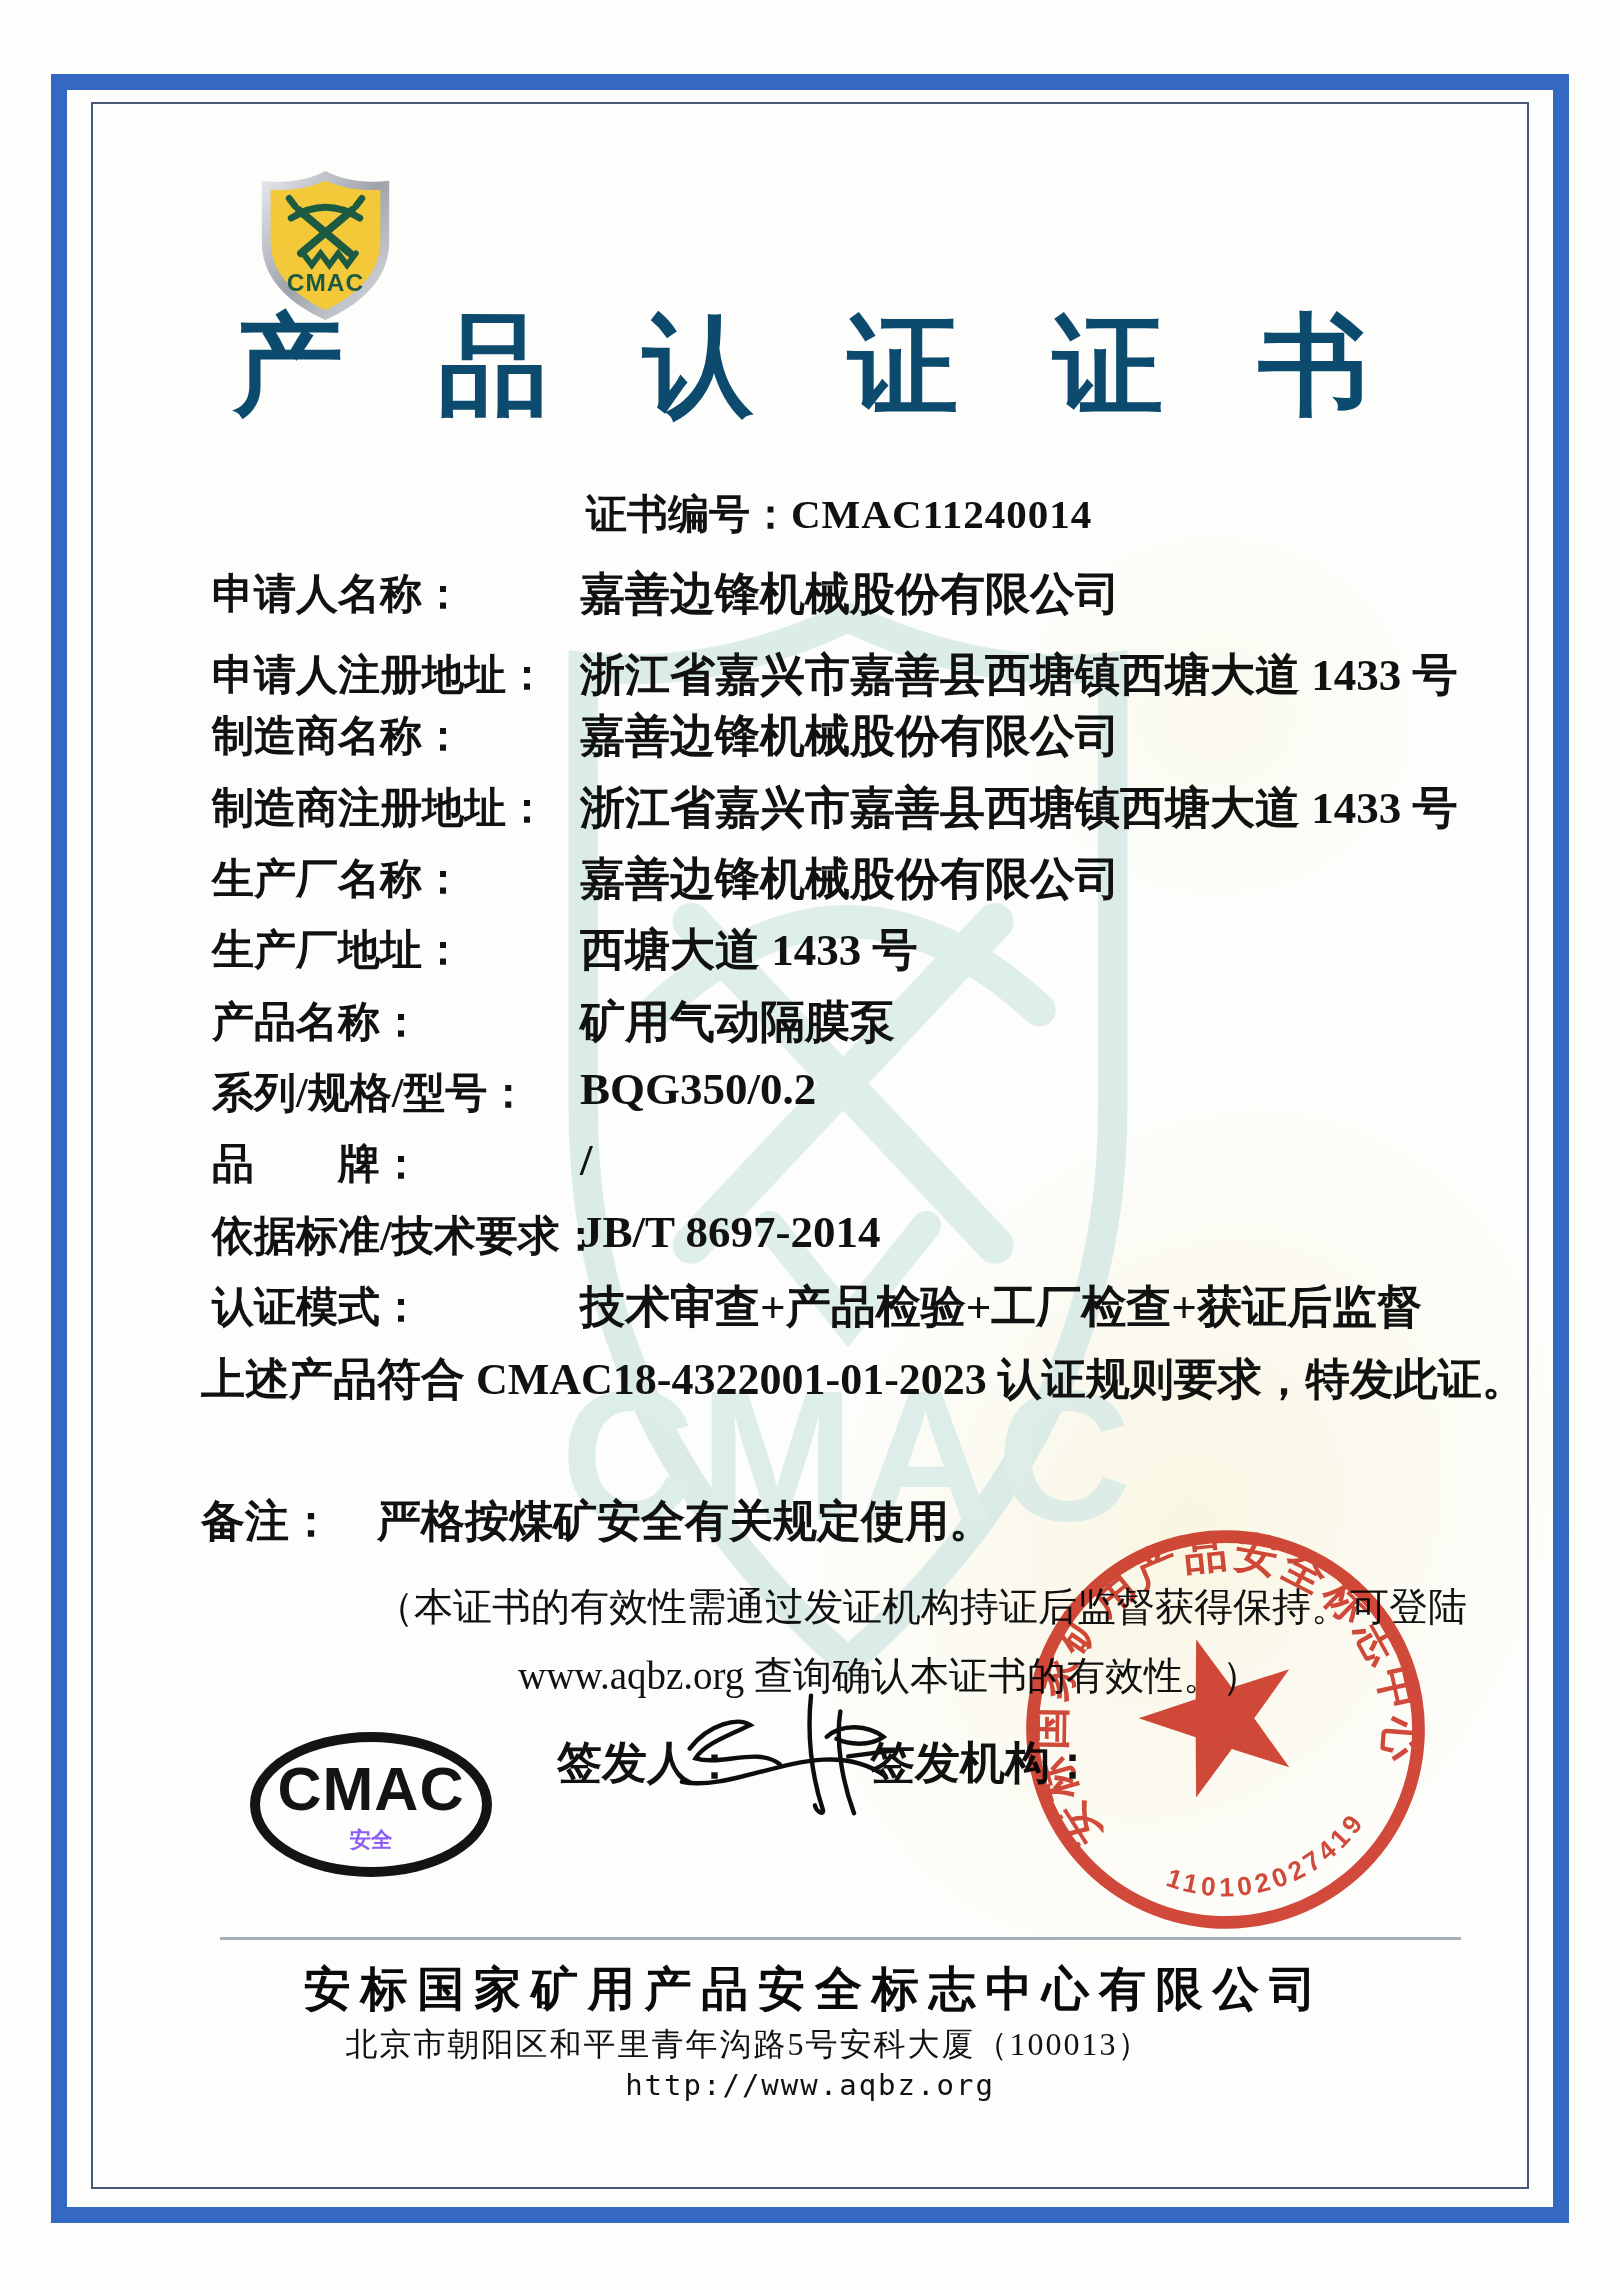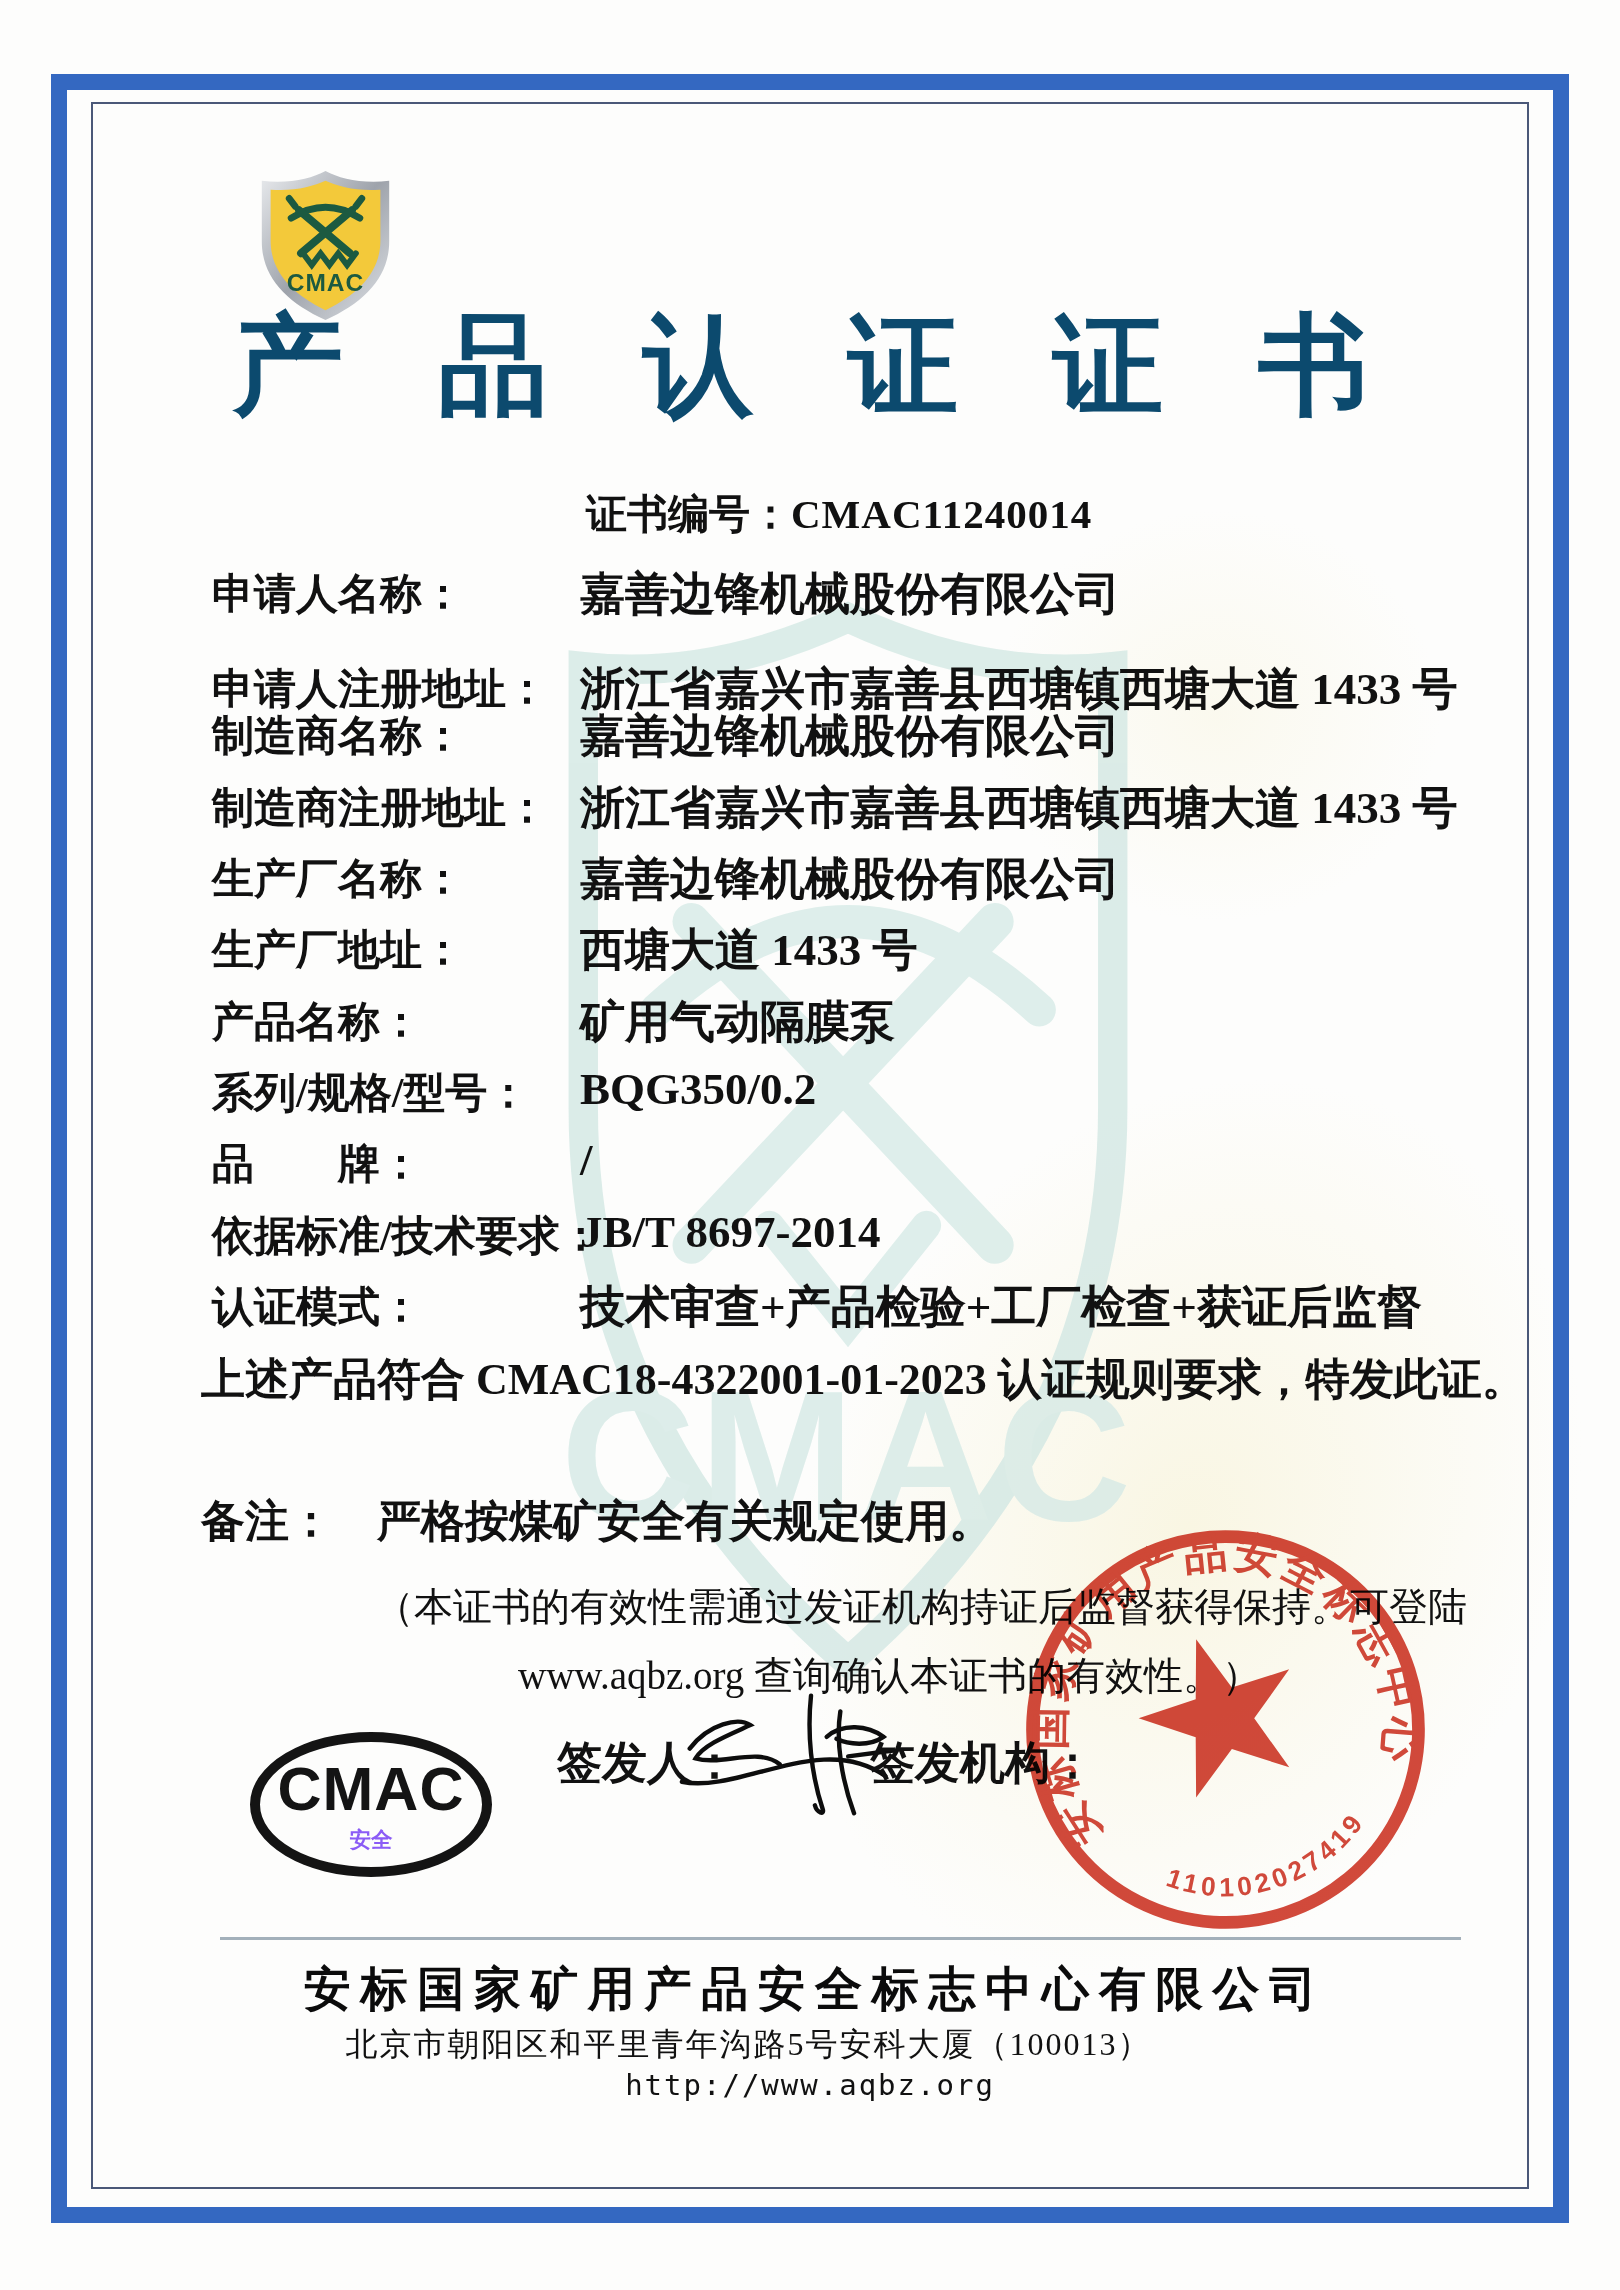--- a/index.html
+++ b/index.html
@@ -134,21 +134,21 @@
 
   <div class="certno">
     <span>证书编号：</span><span class="num">CMAC11240014</span>
   </div>
 
   <div>
       <div class="field-row" style="top: 564px;">
         <span class="flabel">申请人名称：</span>
         <span class="fvalue">嘉善边锋机械股份有限公司</span>
       </div>
-      <div class="field-row" style="top: 659px;">
+      <div class="field-row" style="top: 645px;">
         <span class="flabel">申请人注册地址：</span>
         <span class="fvalue">浙江省嘉兴市嘉善县西塘镇西塘大道 1433 号</span>
       </div>
       <div class="field-row" style="top: 706px;">
         <span class="flabel">制造商名称：</span>
         <span class="fvalue">嘉善边锋机械股份有限公司</span>
       </div>
       <div class="field-row" style="top: 778px;">
         <span class="flabel">制造商注册地址：</span>
         <span class="fvalue">浙江省嘉兴市嘉善县西塘镇西塘大道 1433 号</span>

